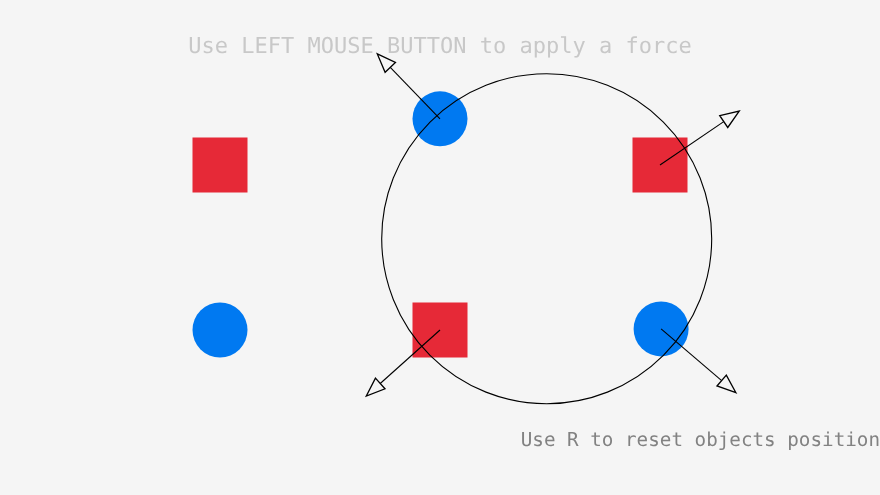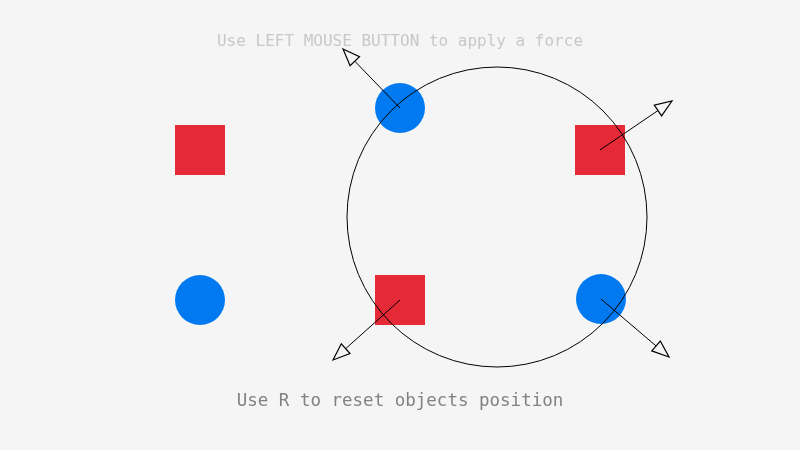--- a/index.html
+++ b/index.html
@@ -24,29 +24,30 @@
     position: absolute;
     left: 0;
     right: 0;
     text-align: center;
     white-space: pre;
     font-family: "DejaVu Sans Mono", "Liberation Mono", monospace;
     user-select: none;
   }
   .hint-top {
     top: 31px;
-    font-size: 16px;
+    font-size: 20px;
     line-height: 20px;
     letter-spacing: 0px;
   }
   .hint-bottom {
     top: 392px;
     font-size: 17.5px;
     line-height: 17.5px;
     letter-spacing: 0px;
+    text-align: right;
   }
 </style>
 </head>
 <body>
 
 <div class="stage" style="background: rgb(245, 245, 245); width: 800px; height: 450px;">
   <svg width="800" height="450" viewBox="0 0 800 450">
       <rect x="175" y="125" width="50" height="50" fill="#e62937"></rect>
       <circle cx="200" cy="300" r="25" fill="#0079f1"></circle>
       <circle cx="400" cy="108" r="25" fill="#0079f1"></circle>

